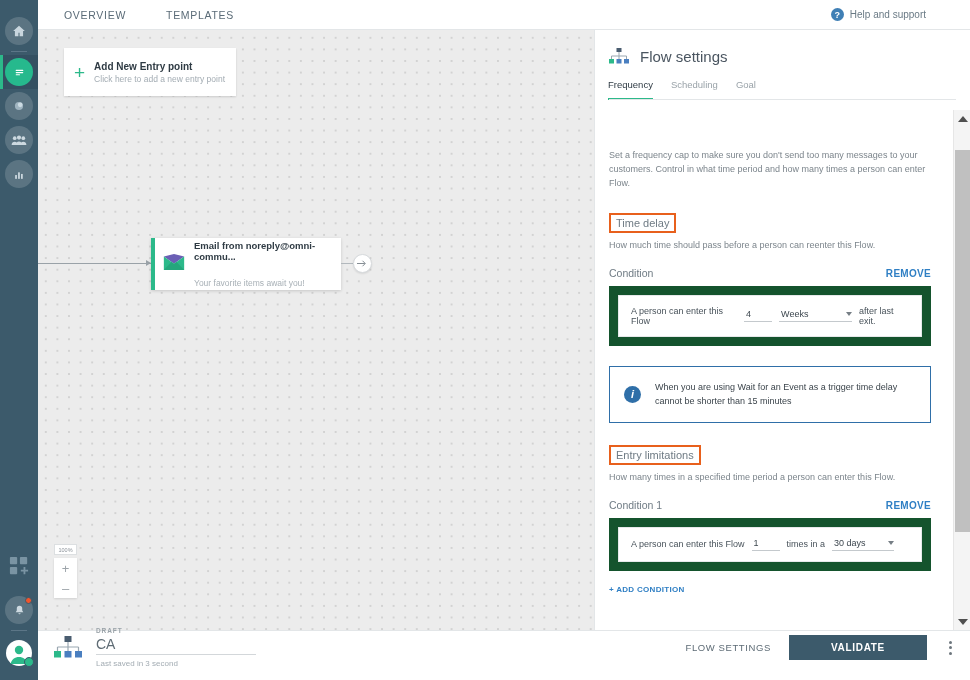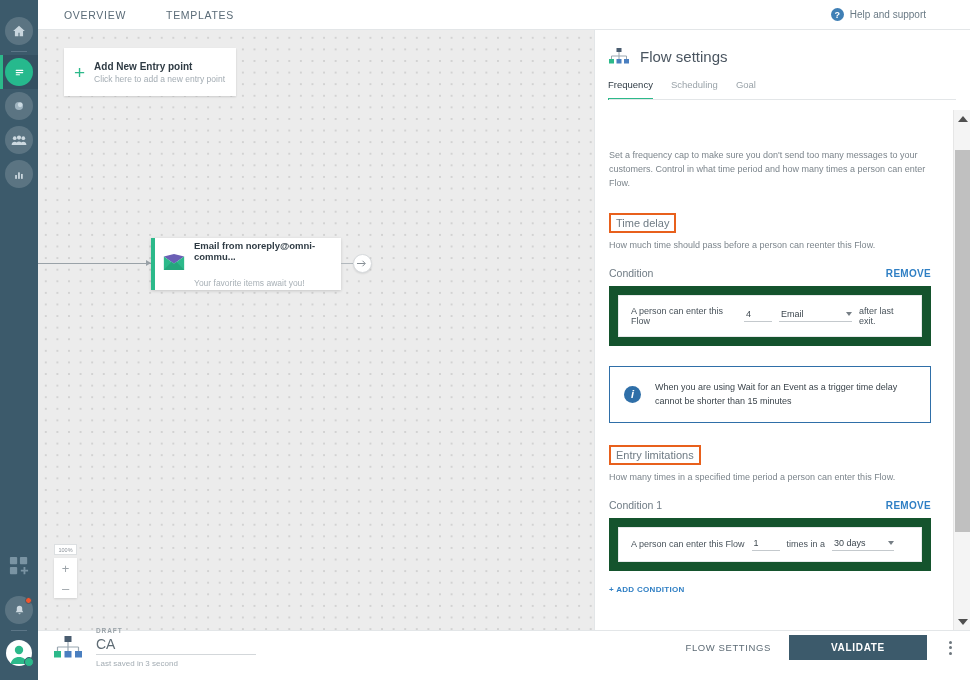--- a/index.html
+++ b/index.html
@@ -416,21 +416,21 @@
       <div class="cond-row">
         <span class="cond-label">Condition</span>
         <span class="remove-link">REMOVE</span>
       </div>
 
       <div class="cond-wrap">
         <div class="cond-inner">
           <span>A person can enter this Flow</span>
           <input class="inline-input" value="4" style="">
           <span class="inline-select sel-w1">
-            <span>Email</span>
+            <span>Weeks</span>
             <span class="caret"></span>
           </span>
           <span>after last exit.</span>
         </div>
       </div>
 
       <div class="info-box">
         <span class="info-icon">i</span>
         <span class="info-txt">When you are using Wait for an Event as a trigger time delay cannot be shorter than 15 minutes</span>
       </div>

